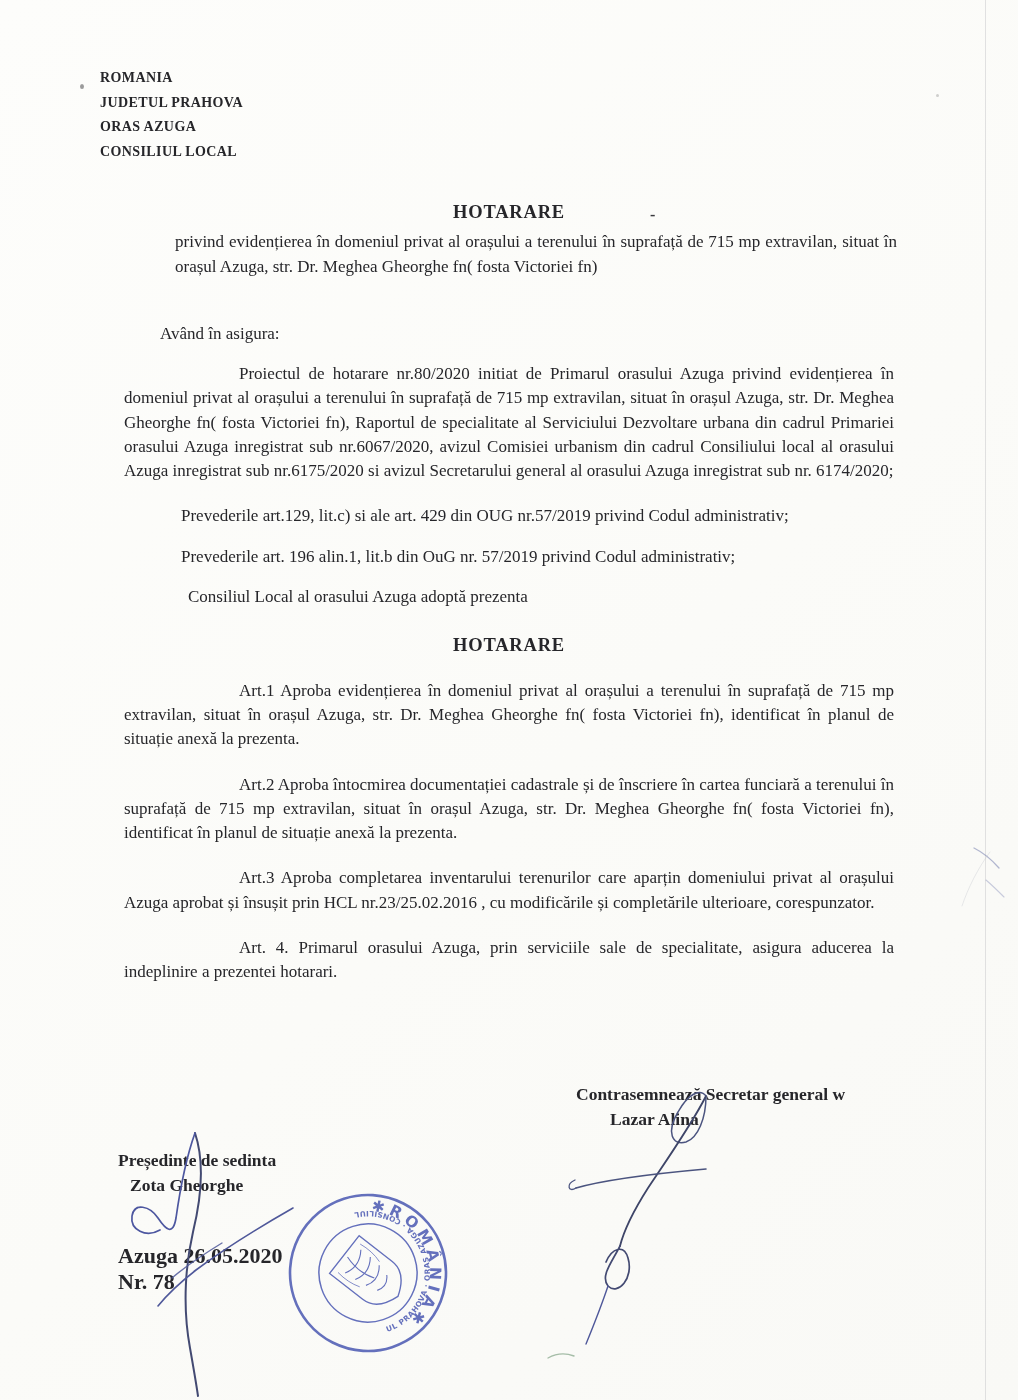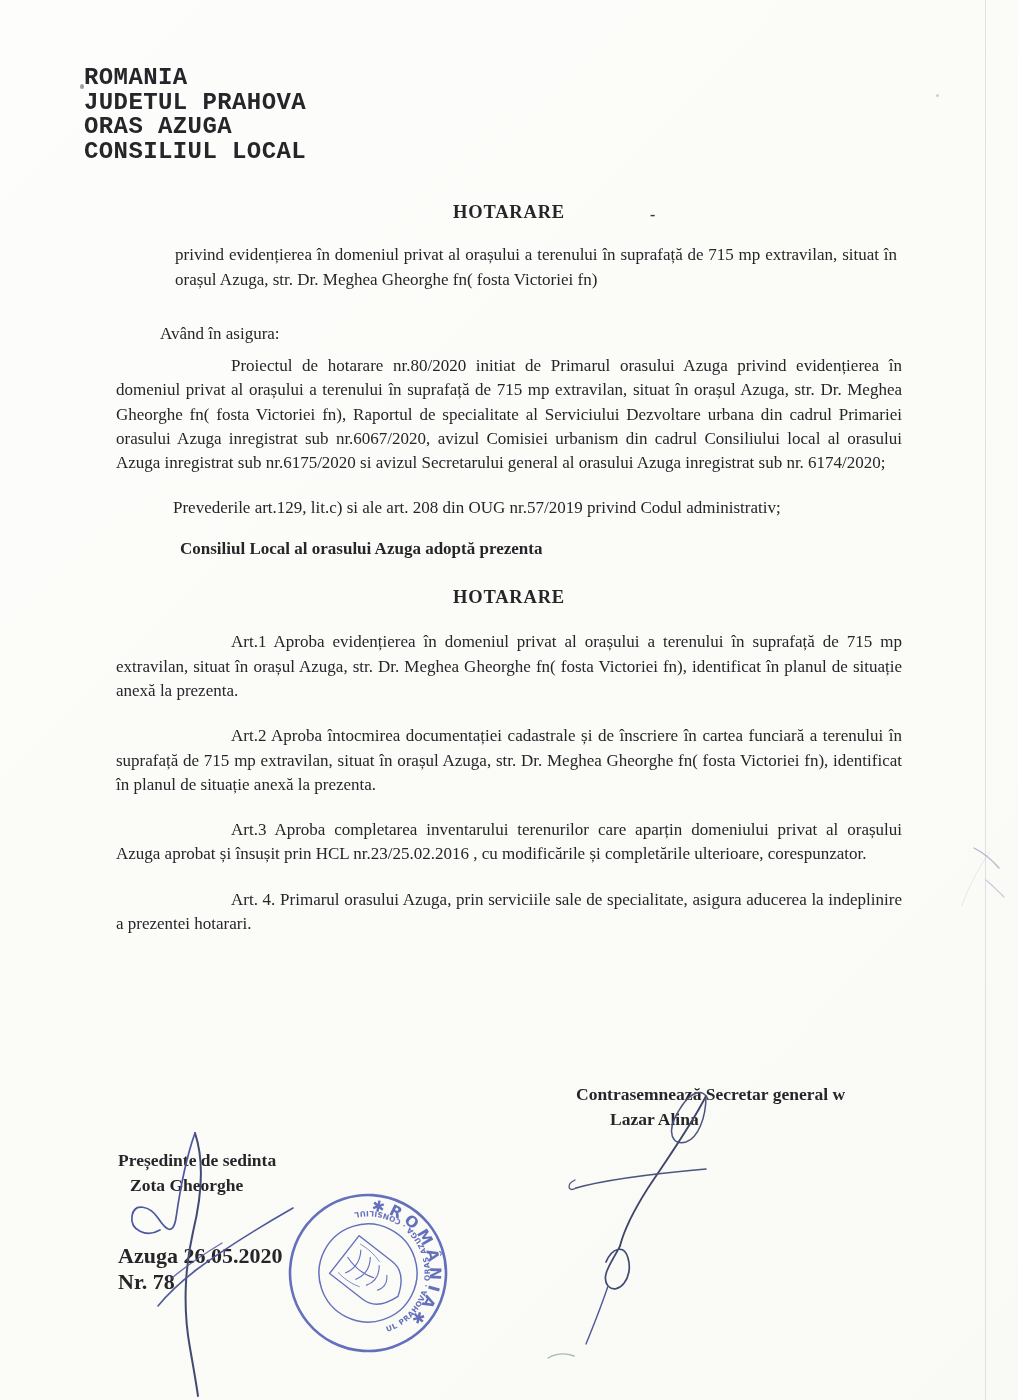--- a/index.html
+++ b/index.html
@@ -24,71 +24,70 @@
     background: rgba(175,175,180,0.35);
   }
   .speck {
     position: absolute;
     background: #4a4a4c;
     border-radius: 50%;
     opacity: 0.55;
   }
   .letterhead {
     position: absolute;
-    left: 84px; top: 66px;
-    font-weight: 700;
-    font-size: 24px;
+    left: 100px; top: 66px;
+    font-weight: 700;
+    font-size: 14px;
     line-height: 24.5px;
     letter-spacing: 0.4px;
-    font-family: Liberation Mono, monospace;
   }
   .title-block {
     position: absolute;
     left: 108px; top: 202px;
     width: 802px;
     text-align: center;
     font-weight: 700;
     font-size: 18.5px;
     letter-spacing: 0.8px;
   }
   .title-mark {
     position: absolute;
     left: 650px; top: 206px;
     font-weight: 700;
     font-size: 16px;
     color: #3a3a3e;
   }
   .subtitle {
     position: absolute;
-    left: 175px; top: 242px;
+    left: 175px; top: 229px;
     width: 722px;
     font-size: 17px;
     line-height: 25px;
     text-align: justify;
   }
   .preamble-heading {
     position: absolute;
     left: 160px; top: 324px;
     font-size: 17px;
   }
   .doc-body {
     position: absolute;
     left: 108px; top: 346px;
     width: 802px;
     font-size: 17px;
     line-height: 24.3px;
   }
-  .doc-body p { margin: 8px; text-align: justify; }
+  .doc-body p { margin: 16px; text-align: justify; }
   p.indent { text-indent: 115px; }
   .legal-line { margin-top: 0 !important; padding-left: 57px; text-align: left !important; }
   .legal-line.first { margin-top: 21px !important; }
   .adoption-line {
     margin-top: 16px !important;
     padding-left: 64px;
-    font-weight: 700;
+    font-weight: 400;
     text-align: left !important;
   }
   .decision-heading {
     margin-top: 24px !important;
     font-weight: 700;
     font-size: 18.5px;
     letter-spacing: 0.8px;
     text-align: center !important;
   }
   .article { margin-top: 21px !important; }
@@ -148,21 +147,22 @@
   <div class="title-block">HOTARARE</div>
   <div class="title-mark">-</div>
 
   <div class="subtitle">privind evidențierea în domeniul privat al orașului a terenului în suprafață de 715 mp extravilan, situat în orașul Azuga,  str. Dr. Meghea Gheorghe fn( fosta Victoriei fn)</div>
 
   <div class="preamble-heading">Având în asigura:</div>
 
   <div class="doc-body">
     <p class="indent">Proiectul de hotarare nr.80/2020 initiat de Primarul orasului Azuga privind evidențierea în domeniul privat al orașului a terenului în suprafață de 715 mp extravilan, situat în orașul Azuga,  str. Dr. Meghea Gheorghe fn( fosta Victoriei fn), Raportul de specialitate  al Serviciului Dezvoltare urbana din cadrul Primariei orasului Azuga inregistrat sub nr.6067/2020, avizul Comisiei urbanism din cadrul Consiliului local al orasului Azuga inregistrat sub nr.6175/2020 si avizul Secretarului general al orasului Azuga inregistrat sub nr. 6174/2020;</p>
 
-    <p class="legal-line first">Prevederile art.129, lit.c) si ale art. 208 din OUG nr.57/2019 privind Codul administrativ;</p>
+    <p class="legal-line first">Prevederile art.129, lit.c) si ale art. 429 din OUG nr.57/2019 privind Codul administrativ;</p>
+    <p class="legal-line">Prevederile art. 196 alin.1, lit.b din OuG nr. 57/2019 privind Codul administrativ;</p>
 
     <p class="adoption-line">Consiliul Local al orasului Azuga adoptă prezenta</p>
 
     <p class="decision-heading">HOTARARE</p>
 
     <p class="indent article"><b>Art.1</b> <span>Aproba  evidențierea în domeniul privat al orașului a terenului în suprafață de 715 mp extravilan, situat în orașul Azuga,  str. Dr. Meghea Gheorghe fn( fosta Victoriei fn), identificat în planul de situație anexă la prezenta.</span></p>
     <p class="indent article"><b>Art.2</b> <span>Aproba întocmirea  documentației cadastrale și de înscriere în cartea  funciară a terenului în suprafață de 715 mp extravilan, situat în orașul Azuga,  str. Dr. Meghea Gheorghe fn( fosta Victoriei fn), identificat în planul de situație anexă la prezenta.</span></p>
     <p class="indent article"><b>Art.3</b> <span>Aproba completarea inventarului terenurilor care aparțin domeniului privat al orașului Azuga aprobat și însușit  prin HCL nr.23/25.02.2016 , cu modificările și completările ulterioare, corespunzator.</span></p>
     <p class="indent article"><b>Art. 4.</b> <span>Primarul orasului Azuga, prin serviciile sale de specialitate, asigura aducerea la indeplinire a prezentei hotarari.</span></p>
   </div>

